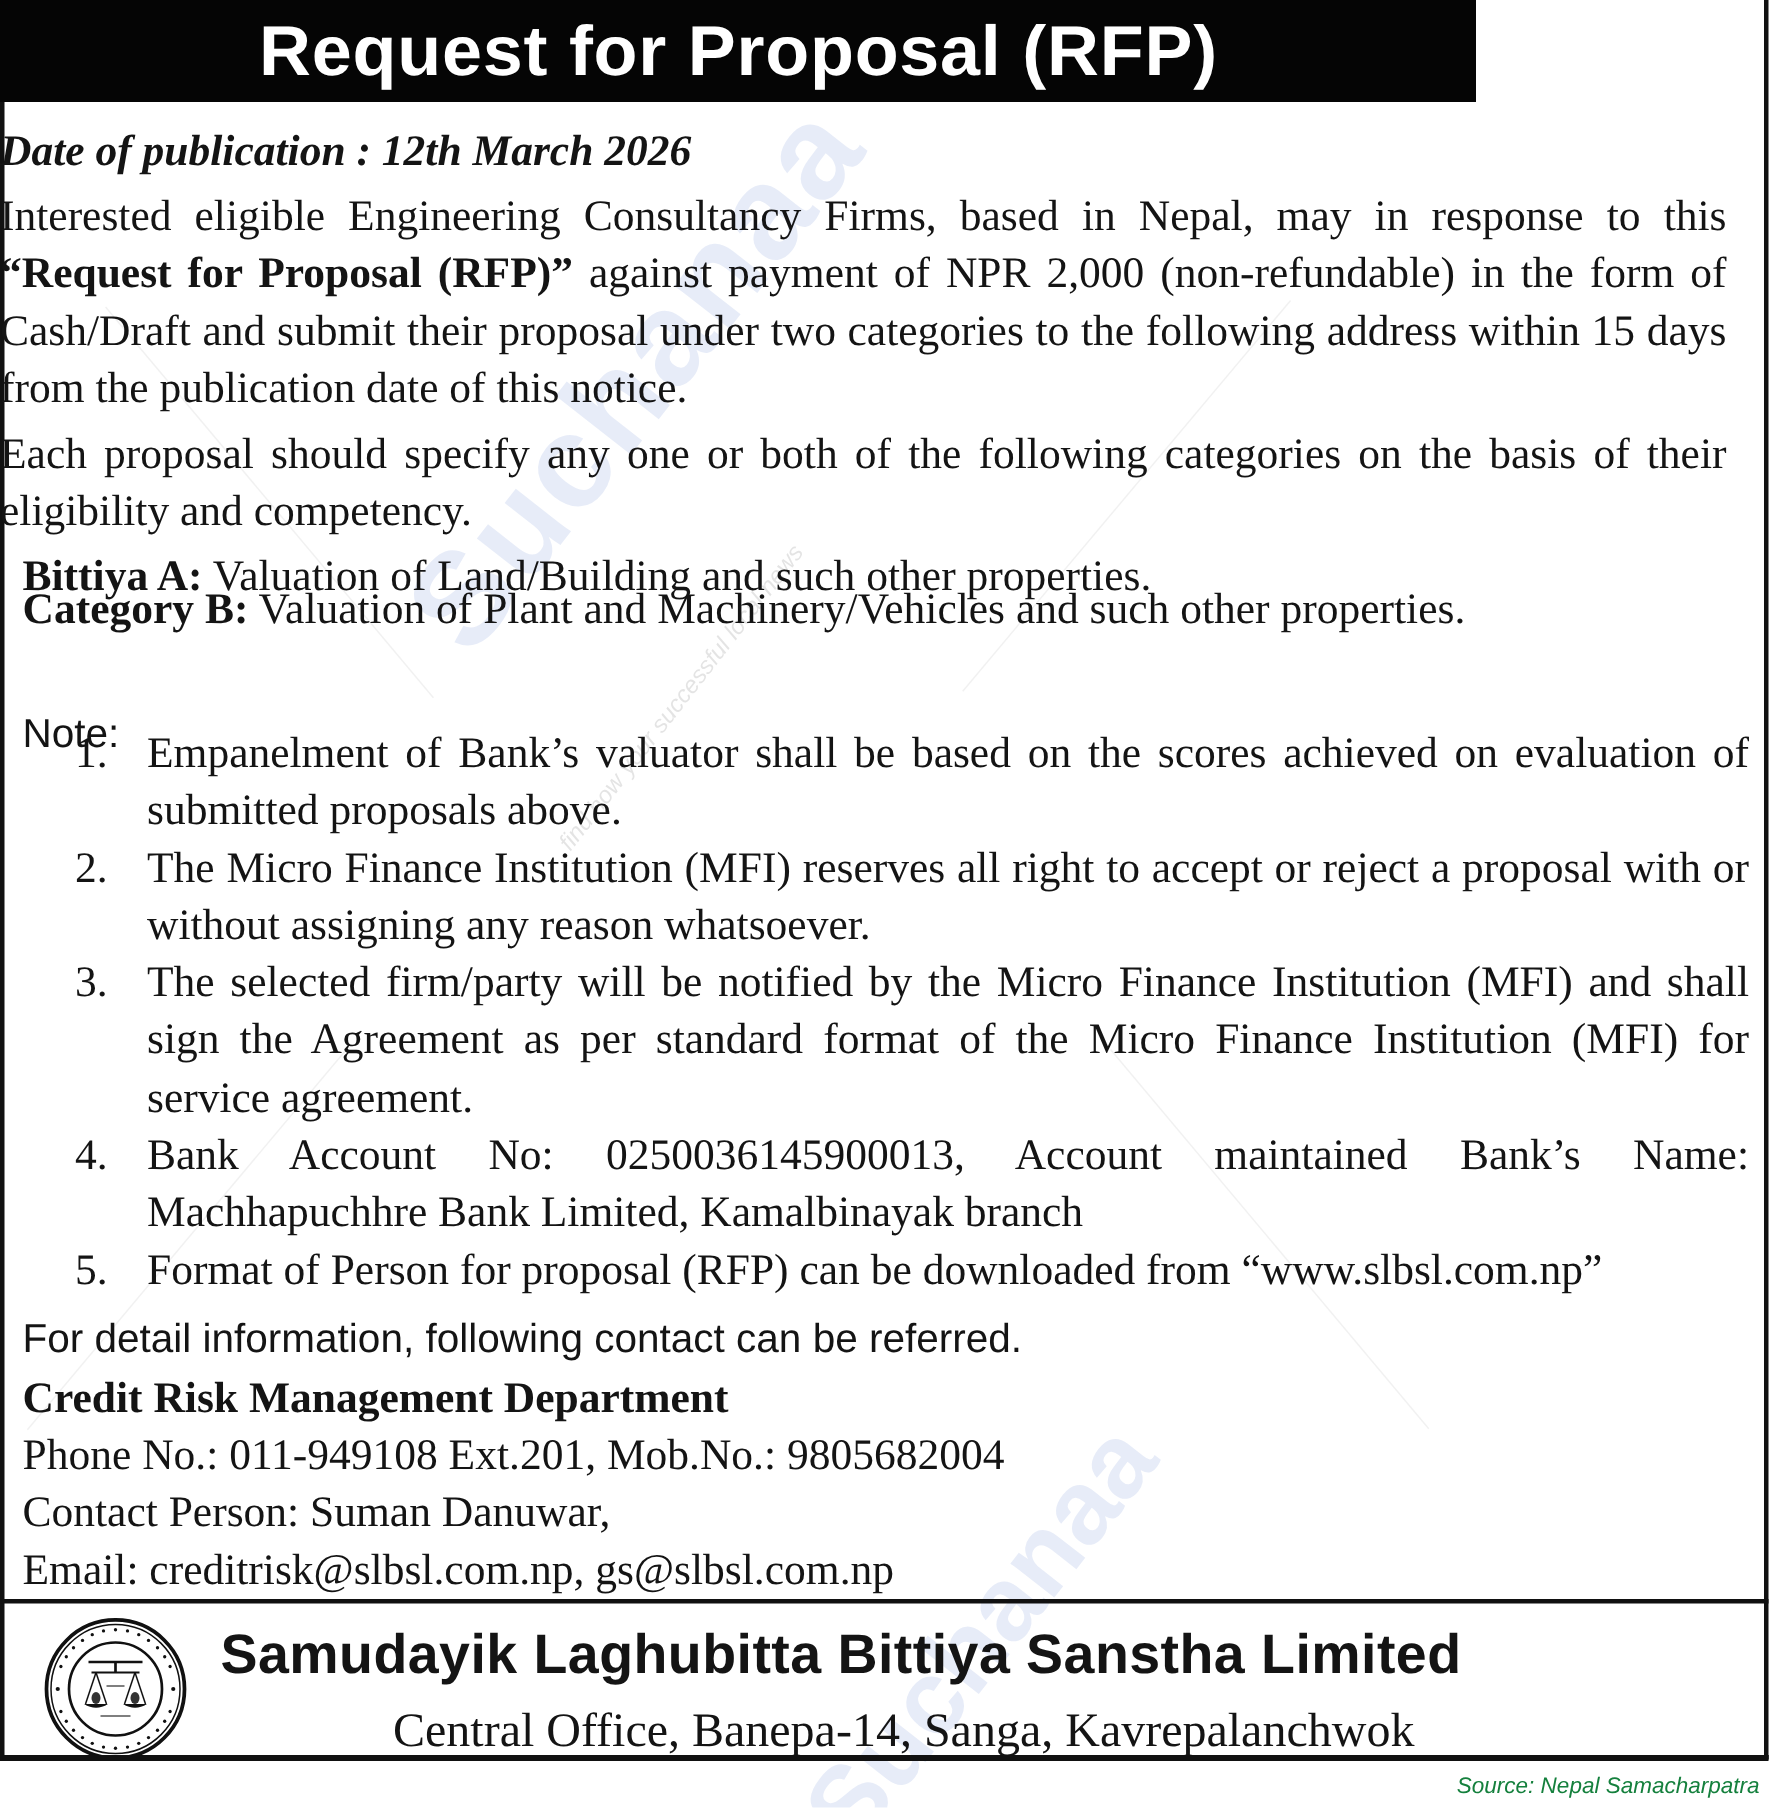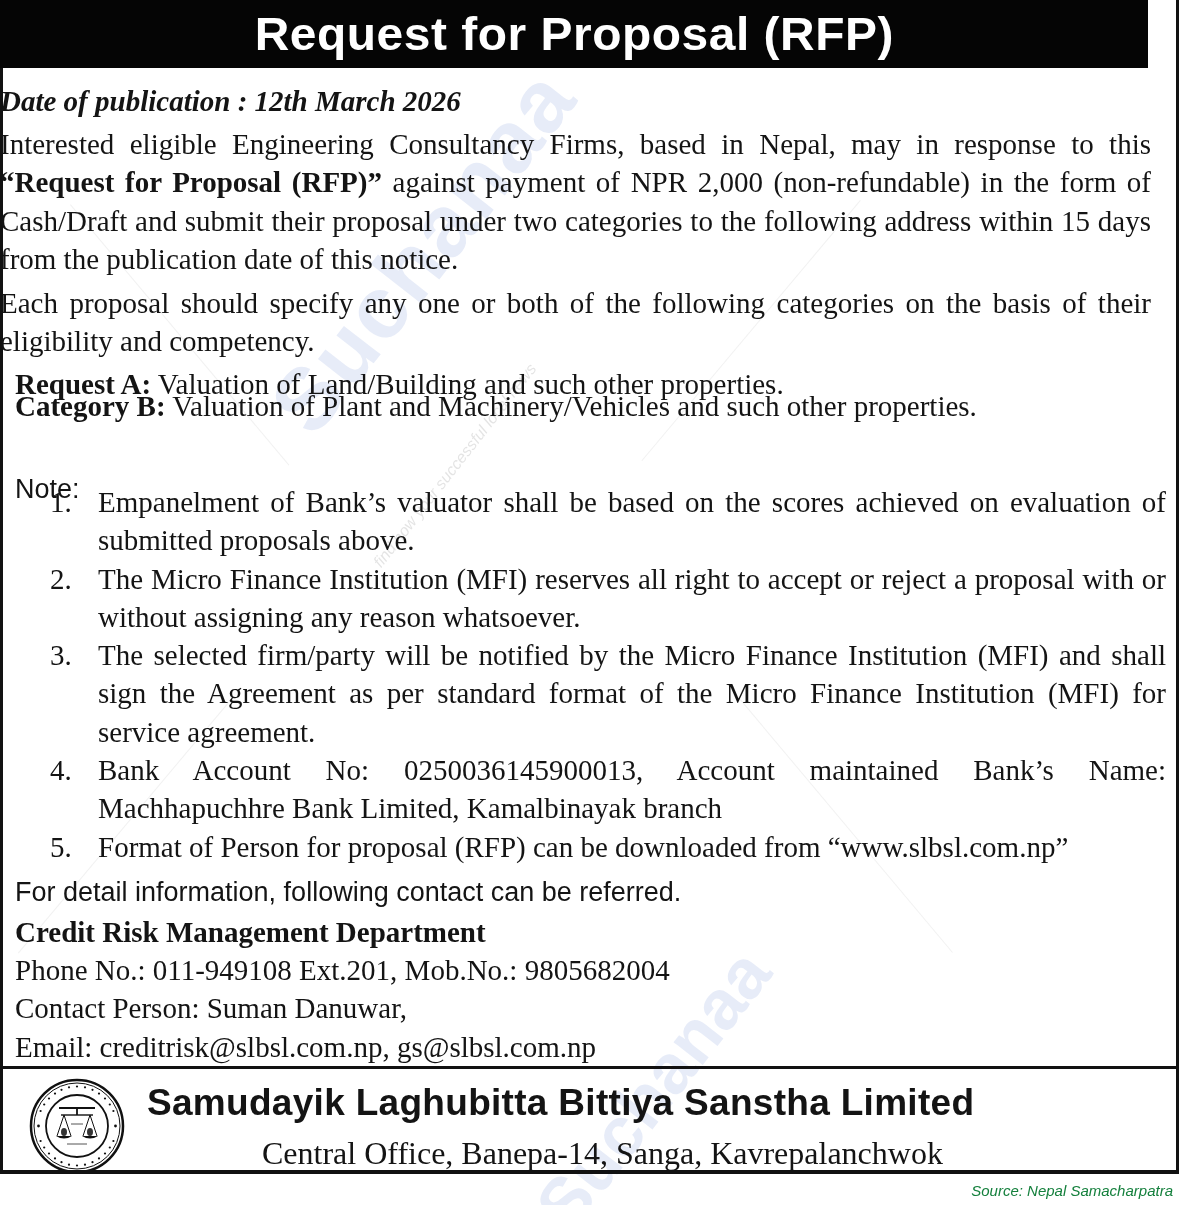--- a/index.html
+++ b/index.html
@@ -22,21 +22,21 @@
       width: 1173px;
       height: 1170px;
       border: 3px solid #111;
       border-top: none;
       background: transparent;
     }
     .header-bar {
       position: absolute;
       left: 0;
       top: 0;
-      width: 1148px;
+      width: 984px;
       height: 68px;
       background: #050505;
       display: flex;
       align-items: center;
       justify-content: center;
     }
     .header-title {
       color: #ffffff;
       font-family: "Liberation Sans", "DejaVu Sans", sans-serif;
       font-weight: bold;
@@ -243,21 +243,21 @@
 <div class="header-bar">
   <div class="header-title">Request for Proposal (RFP)</div>
 </div>
 
 <div class="date-line">Date of publication : 12th March 2026</div>
 
 <div class="para p1"><span>Interested eligible Engineering Consultancy Firms, based in Nepal, may in response to this </span><b>“Request for Proposal (RFP)”</b><span> against payment of NPR 2,000 (non-refundable) in the form of Cash/Draft and submit their proposal under two categories to the following address within 15 days from the publication date of this notice.</span></div>
 
 <div class="para p2">Each proposal should specify any one or both of the following categories on the basis of their eligibility and competency.</div>
 
-<div class="cat cat-a"><span class="cat-label">Request A:</span><span> Valuation of Land/Building and such other properties.</span></div>
+<div class="cat cat-a"><span class="cat-label">Bittiya A:</span><span> Valuation of Land/Building and such other properties.</span></div>
 <div class="cat cat-b"><span class="cat-label">Category B:</span><span> Valuation of Plant and Machinery/Vehicles and such other properties.</span></div>
 
 <div class="note-heading">Note:</div>
 
 <div class="note-list">
   <div class="note-item">
     <span class="note-num">1.</span>
     <div class="note-text">Empanelment of Bank’s valuator shall be based on the scores achieved on evaluation of submitted proposals above.</div>
   </div>
   <div class="note-item">

